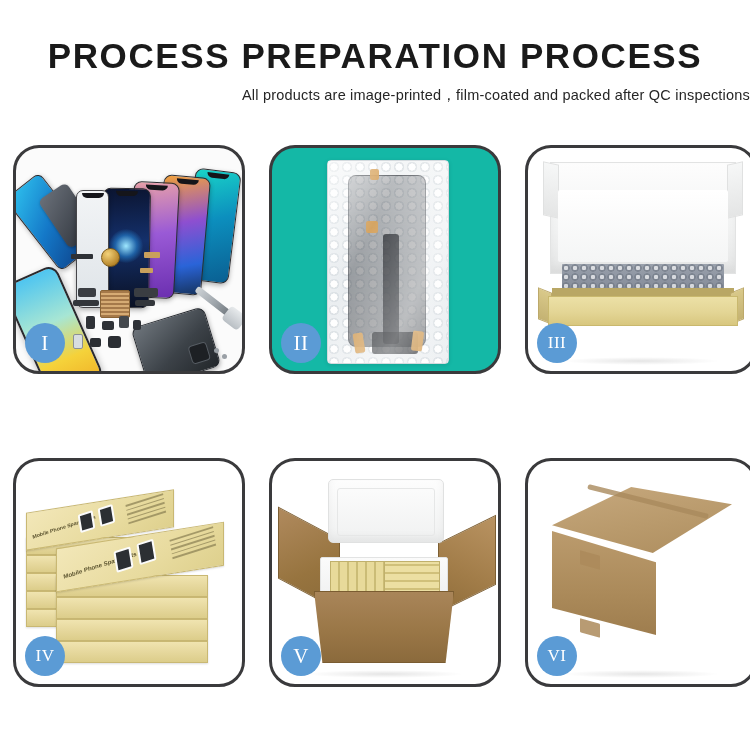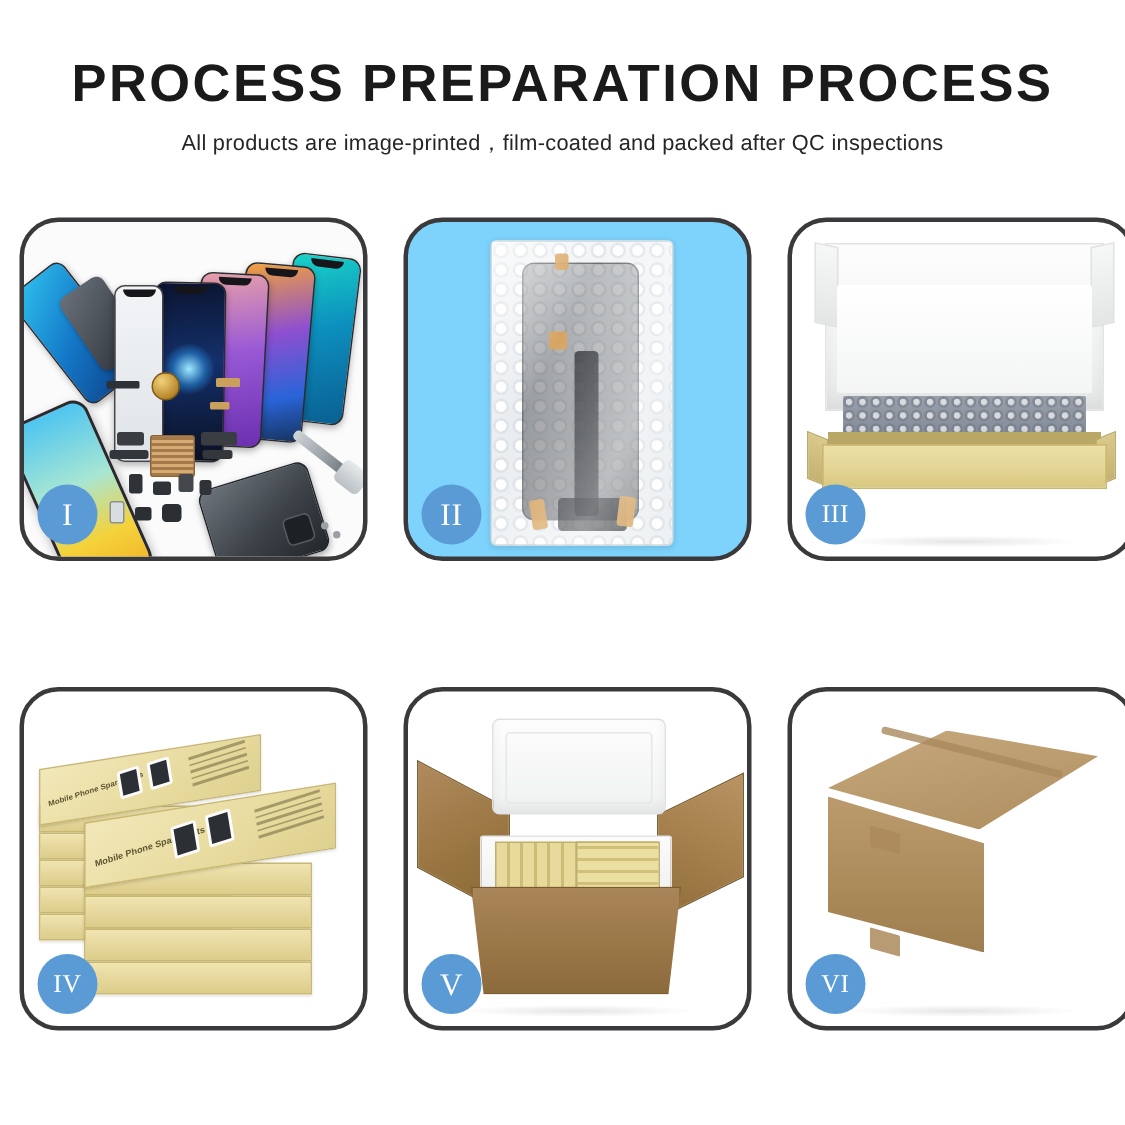--- a/index.html
+++ b/index.html
@@ -21,20 +21,21 @@
     color:#1a1a1a;
     line-height:1.05;
     font-family:"Liberation Sans", sans-serif;
   }
   .subtitle {
     margin-top:11px;
     font-size:14.5px;
     color:#262626;
     letter-spacing:.2px;
     font-family:"Liberation Sans", sans-serif;
+    text-align:right;
   }
 
   
   .grid {
     position:absolute;
     left:13px; top:145px;
     width:724px; height:545px;
     display:grid;
     grid-template-columns:repeat(3, 232px);
     grid-template-rows:repeat(2, 229px);
@@ -161,21 +162,21 @@
     border-radius:3px;
   }
   .driver::after{
     content:""; position:absolute; right:-16px; top:-5px; width:20px; height:17px;
     background:linear-gradient(180deg,#e7eaec,#b9bfc4); border-radius:4px;
   }
   .screw1{ position:absolute; left:198px; top:200px; width:5px; height:5px; border-radius:50%; background:#9aa0a6; }
   .screw2{ position:absolute; left:206px; top:206px; width:5px; height:5px; border-radius:50%; background:#9aa0a6; }
 
   
-  .p2 { background:#7dd3fc; }
+  .p2 { background:#14b8a6; }
   .bag {
     position:absolute; left:55px; top:12px; width:122px; height:204px;
     background:
       radial-gradient(circle at 6px 6px, rgba(255,255,255,.95) 0 3.4px, rgba(196,204,210,.38) 3.8px 5px, rgba(0,0,0,0) 5.4px) 0 0/13px 13px,
       linear-gradient(180deg,#f4f6f7 0%,#e8ecef 55%,#eef1f3 100%);
     border:1px solid #d4dade; border-radius:4px;
     box-shadow:0 1px 4px rgba(0,0,0,.12);
   }
   .bag-part {
     position:absolute; left:20px; top:14px; width:78px; height:172px;

